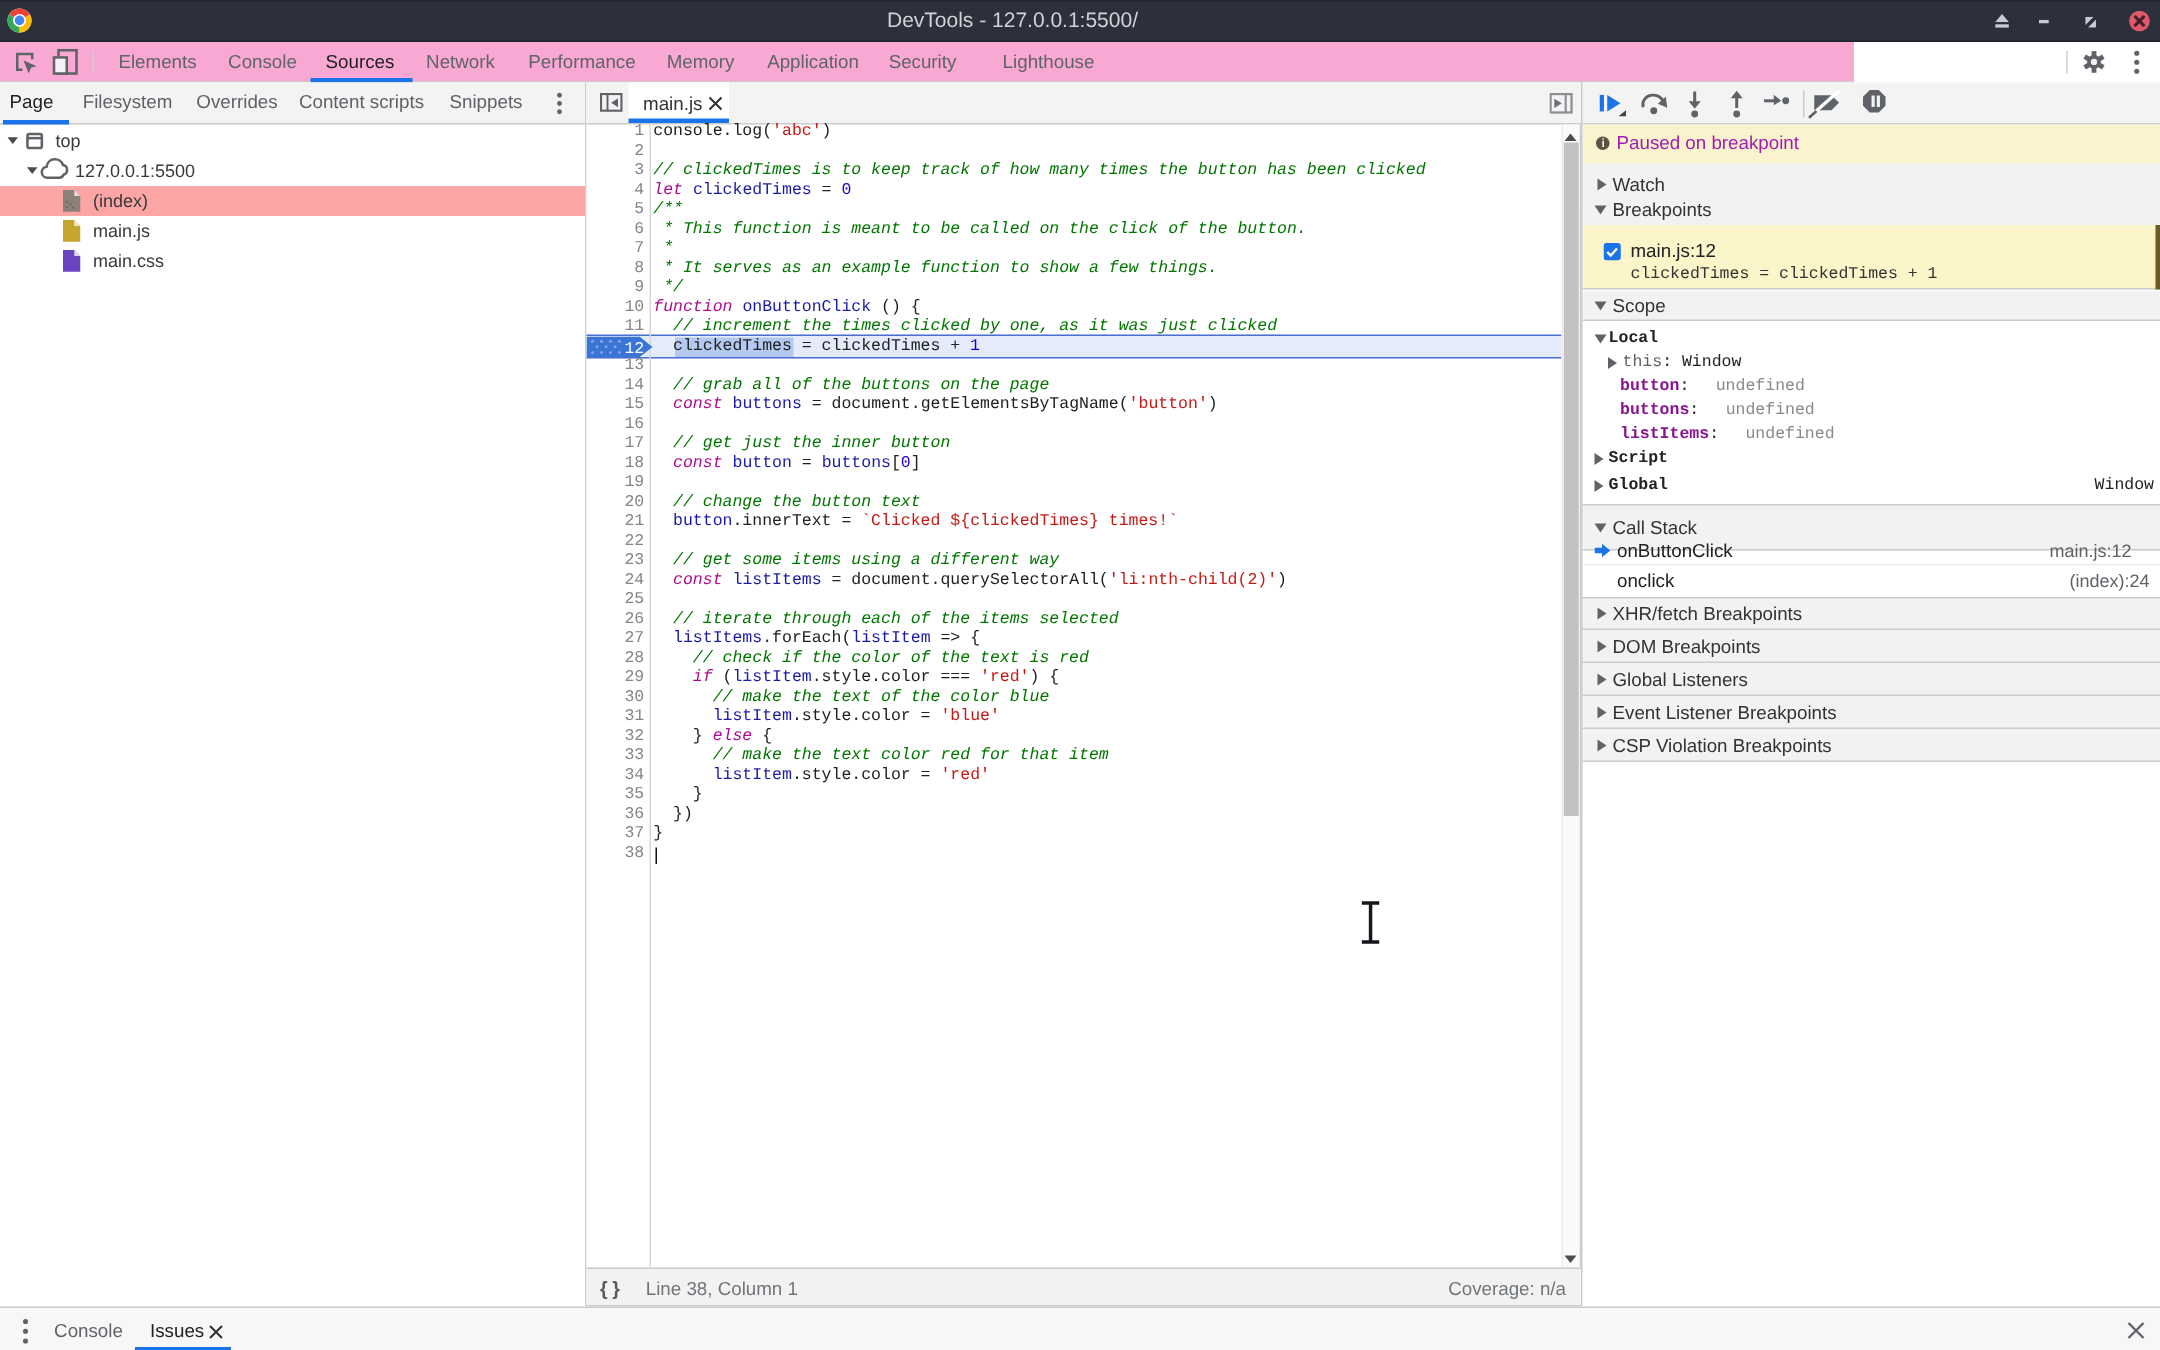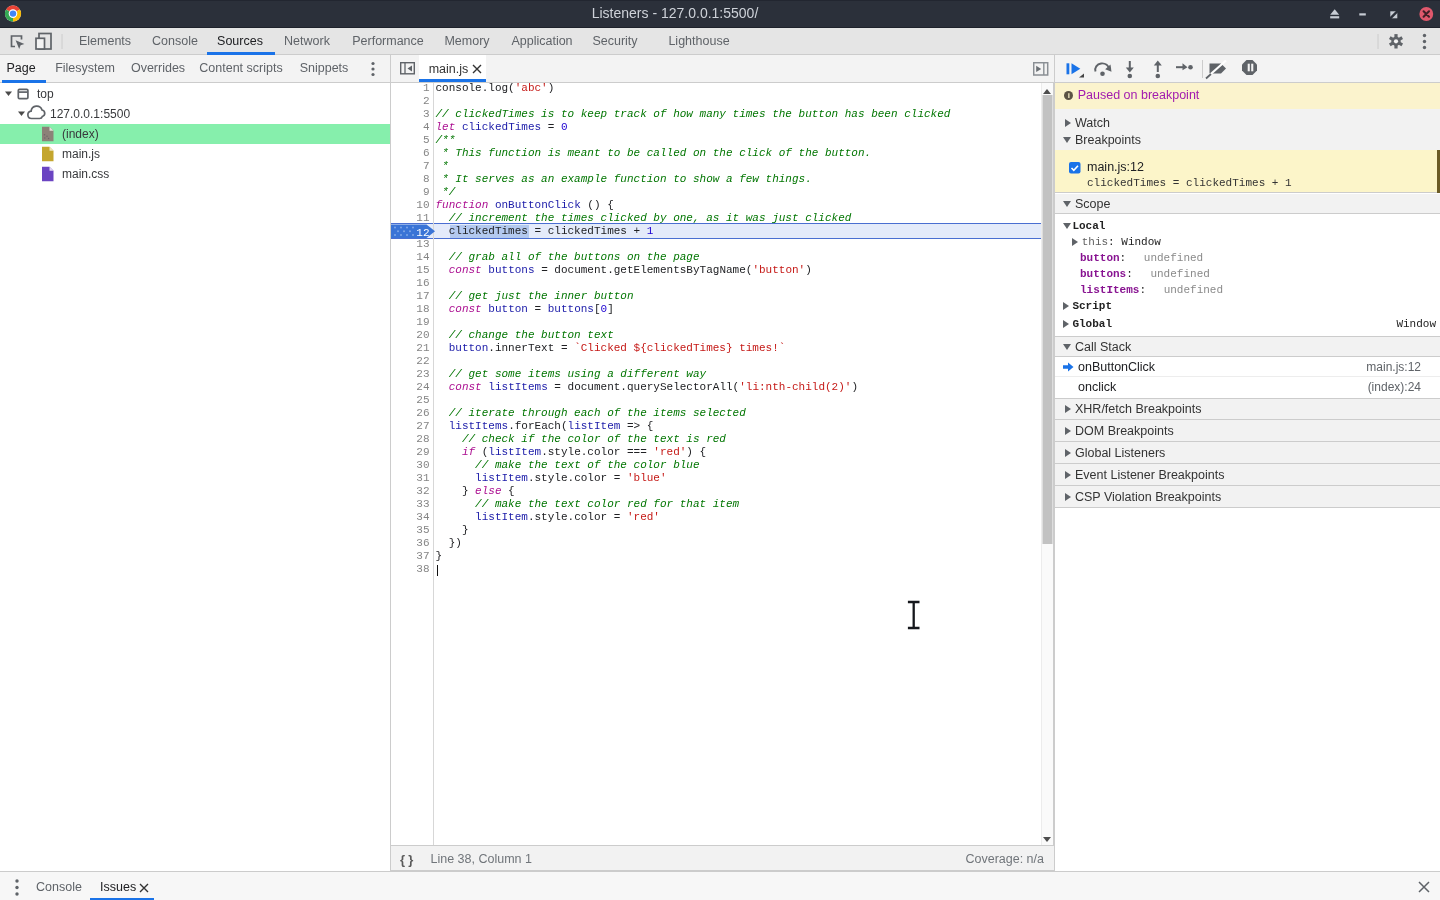--- a/index.html
+++ b/index.html
@@ -3,21 +3,21 @@
 <meta charset="utf-8">
 <style>
   * { margin:0; padding:0; box-sizing:border-box; }
   html,body { width:1440px; height:900px; overflow:hidden; }
   body { position:relative; background:#fff; font-family:"Liberation Sans", sans-serif; -webkit-font-smoothing:antialiased; }
   .abs { position:absolute; }
   
   #titlebar { position:absolute; left:0; top:0; width:1440px; height:28px; background:#2b303a; border-top:1px solid #222630; border-bottom:1px solid #1e222b; }
   #title { position:absolute; left:675px; top:13px; transform:translate(-50%,-50%); color:#ced2d9; font-size:14px; white-space:nowrap; }
   
-  #toolbar { position:absolute; left:0; top:28px; width:1440px; height:27px; background:#e5e5e5; border-bottom:1px solid #ccc; }
+  #toolbar { position:absolute; left:0; top:28px; width:1236px; height:27px; background:#f9a8d4; border-bottom:1px solid #ccc; }
   .tab { position:absolute; top:0; height:26px; line-height:26px; transform:translateX(-50%); font-size:12.5px; color:#5f6368; white-space:nowrap; }
   .tab.active { color:#202124; }
   
   #sidebar { position:absolute; left:0; top:55px; width:391px; height:816px; background:#fff; border-right:1px solid #ccc; }
   #sidetabs { position:absolute; left:0; top:0; width:390px; height:28px; background:#f3f3f3; border-bottom:1px solid #ccc; }
   .treerow { position:absolute; left:0; width:390px; height:20px; line-height:20px; font-size:12px; color:#38393c; }
   
   #editor { position:absolute; left:391px; top:55px; width:663px; height:790px; background:#fff; border-right:1px solid #ccc; }
   #edtabs { position:absolute; left:0; top:0; width:663px; height:28px; background:#f3f3f3; border-bottom:1px solid #ccc; }
   #gutter { position:absolute; left:0; top:27px; width:41.5px; padding-right:3px; text-align:right; font-family:"Liberation Mono",monospace; font-size:11px; line-height:13px; color:#858585; white-space:pre; }
@@ -39,21 +39,21 @@
   #drawer { position:absolute; left:0; top:871px; width:1440px; height:29px; background:#f7f7f7; border-top:1px solid #ccc; }
   .mono { font-family:"Liberation Mono",monospace; }
   .scoperow { position:absolute; left:0; width:385px; height:16px; line-height:16px; font-family:"Liberation Mono",monospace; font-size:11px; color:#222; }
   .scoperow .abs { font-family:Liberation Mono, monospace; }
   .pn { color:#881391; }
   .ud { color:#8a8a8a;padding-left:11px; }
 </style>
 </head>
 <body>
 <div id="titlebar"></div>
-<div id="title">Listeners - 127.0.0.1:5500/</div>
+<div id="title">DevTools - 127.0.0.1:5500/</div>
 <svg class="abs" style="left:0;top:0" width="1440" height="28" viewBox="0 0 1440 28">
 
   <g transform="translate(13,13.6)">
     <circle r="8" fill="#fff"></circle>
     <path d="M0 0 L-6.93 -4 A8 8 0 0 1 6.93 -4 Z" fill="#ea4335"></path>
     <path d="M0 0 L-6.93 -4 A8 8 0 0 0 0 8 Z" fill="#34a853"></path>
     <path d="M0 0 L0 8 A8 8 0 0 0 6.93 -4 Z" fill="#fbbc05"></path>
     <circle r="4.3" fill="#fff"></circle>
     <circle r="3.2" fill="#4286f5"></circle>
   </g>
@@ -118,21 +118,21 @@
         <g fill="#5f6368">
           <circle cx="7" cy="8.5" r="1.6"></circle>
           <circle cx="7" cy="14" r="1.6"></circle>
           <circle cx="7" cy="19.5" r="1.6"></circle>
         </g>
       </svg>
     <div class="abs" style="left:2px;top:25px;width:44px;height:3px;background:#1a73e8"></div>
   </div>
   <div class="treerow" style="top:29px"><span style="padding-left:37px">top</span></div>
   <div class="treerow" style="top:49px"><span style="padding-left:50px">127.0.0.1:5500</span></div>
-  <div class="treerow" style="top:69px;background:#86efac"><span style="padding-left:62px">(index)</span></div>
+  <div class="treerow" style="top:69px;background:#fca5a5"><span style="padding-left:62px">(index)</span></div>
   <div class="treerow" style="top:89px"><span style="padding-left:62px">main.js</span></div>
   <div class="treerow" style="top:109px"><span style="padding-left:62px">main.css</span></div>
   <svg class="abs" style="left:0;top:29px" width="390" height="120" viewBox="0 0 390 120">
 
     <path d="M5 7.5 L12 7.5 L8.5 12 Z" fill="#4a4a4a"></path>
     <path d="M18 27.5 L25 27.5 L21.5 32 Z" fill="#4a4a4a"></path>
 
     <rect x="18.3" y="5.3" width="9.6" height="9.4" rx="1.2" fill="none" stroke="#5f6368" stroke-width="1.7"></rect>
     <line x1="18.5" y1="8.1" x2="27.5" y2="8.1" stroke="#5f6368" stroke-width="1.7"></line>
 
@@ -353,34 +353,34 @@
       <i class="arrow-d" style="left:8px;top:50%;margin-top:-3px"></i>
       <span class="lbl">Scope</span>
     </div>
   <div class="scoperow" style="top:163px"><i class="arrow-d" style="left:8px;top:50%;margin-top:-3px"></i><span style="padding-left:17.4px"><b>Local</b></span></div>
   <div class="scoperow" style="top:179px"><i class="arrow-r" style="left:16.6px;top:50%;margin-top:-4px"></i><span style="padding-left:26.7px"><span style="color:#616161">this</span>: Window</span></div>
   <div class="scoperow" style="top:195px"><span style="padding-left:25px"><b class="pn">button</b>: <span class="ud">undefined</span></span></div>
   <div class="scoperow" style="top:211px"><span style="padding-left:25px"><b class="pn">buttons</b>: <span class="ud">undefined</span></span></div>
   <div class="scoperow" style="top:227px"><span style="padding-left:25px"><b class="pn">listItems</b>: <span class="ud">undefined</span></span></div>
   <div class="scoperow" style="top:243px"><i class="arrow-r" style="left:8px;top:50%;margin-top:-4px"></i><span style="padding-left:17.4px"><b>Script</b></span></div>
   <div class="scoperow" style="top:261px"><i class="arrow-r" style="left:8px;top:50%;margin-top:-4px"></i><span style="padding-left:17.4px"><b>Global</b></span><span class="abs" style="right:4px;top:0">Window</span></div>
-  <div class="sechead" style="top:281px;height:21px;border-top:1px solid #ccc">
+  <div class="sechead" style="top:281px;height:31px;border-top:1px solid #ccc">
       <i class="arrow-d" style="left:8px;top:50%;margin-top:-3px"></i>
       <span class="lbl">Call Stack</span>
     </div>
   <div class="abs" style="top:302px;left:0;width:385px;height:20px;border-bottom:1px solid #ededed">
     <svg class="abs" style="left:8px;top:5px" width="11" height="10">
         <path d="M0 3.2 H5 V0.5 L10.5 5 L5 9.5 V6.8 H0 Z" fill="#1a73e8"></path>
       </svg>
     <span class="abs" style="left:23px;top:10px;transform:translateY(-50%);font-size:12.5px;color:#202124">onButtonClick</span>
     <span class="abs" style="right:19px;top:10px;transform:translateY(-50%);font-size:12px;color:#5f6368">main.js:12</span>
   </div>
   <div class="abs" style="top:322px;left:0;width:385px;height:20px">
     <span class="abs" style="left:23px;top:10px;transform:translateY(-50%);font-size:12.5px;color:#202124">onclick</span>
-    <span class="abs" style="right:19px;top:10px;transform:translateY(-50%);font-size:12px;color:#5f6368">(index):24</span>
+    <span class="abs" style="right:7px;top:10px;transform:translateY(-50%);font-size:12px;color:#5f6368">(index):24</span>
   </div>
   <div class="sechead" style="top:343px;height:22px;border-top:1px solid #ccc">
       <i class="arrow-r" style="left:10px;top:50%;margin-top:-4px"></i>
       <span class="lbl">XHR/fetch Breakpoints</span>
     </div>
   <div class="sechead" style="top:365px;height:22px">
       <i class="arrow-r" style="left:10px;top:50%;margin-top:-4px"></i>
       <span class="lbl">DOM Breakpoints</span>
     </div>
   <div class="sechead" style="top:387px;height:22px">

